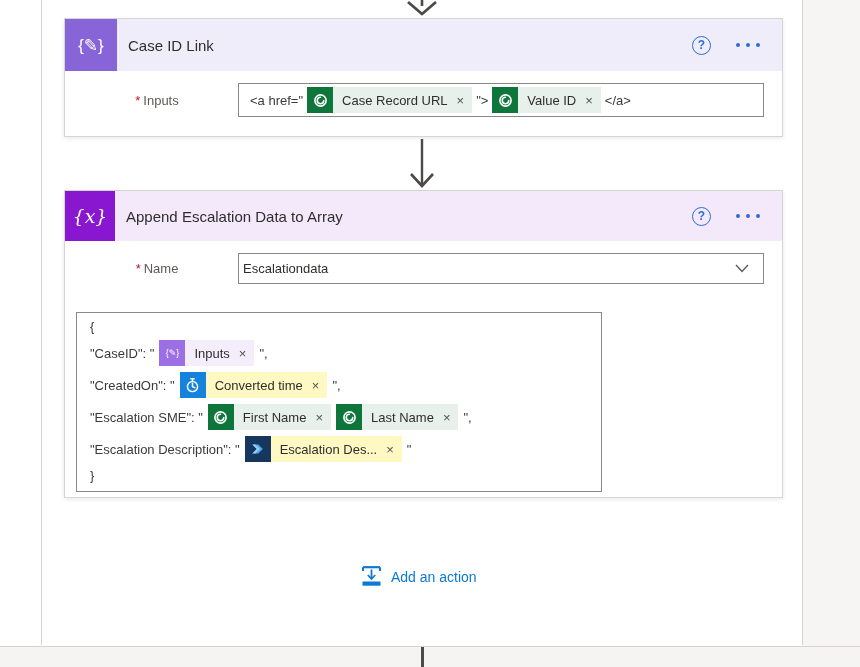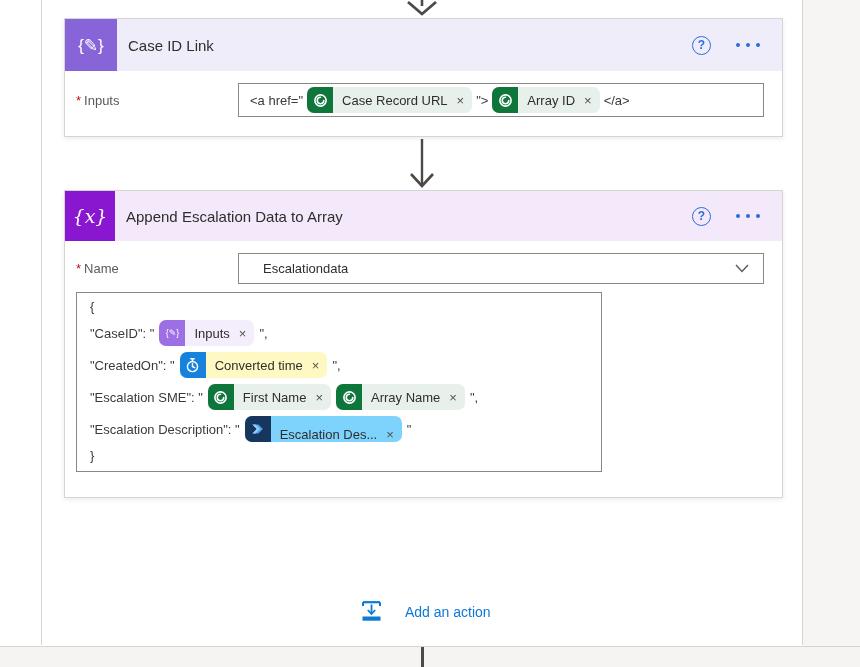--- a/index.html
+++ b/index.html
@@ -37,52 +37,52 @@
   .help-circle {
     width:19px; height:19px; border:1.5px solid #2b6cd9; border-radius:50%;
     color:#2b6cd9; font-size:12px; font-weight:bold; display:flex; align-items:center; justify-content:center; cursor:pointer;
   }
   .dots { display:flex; gap:6px; cursor:pointer; padding:4px 0; }
   .dots i { width:4px; height:4px; border-radius:50%; background:#2b6cd9; }
 
   .card-body { padding:12px 18px 0 11px; }
   .field-row { display:flex; }
   .field-label { width:162px; flex:none; font-size:13px; color:#5c5a58; padding-top:9px; }
-  .field-label.center { padding-top:0; align-self:center; }
+  .field-label.center { padding-top:0; align-self:center;text-align:center; }
   .req { color:#c50f1f; margin-right:3px; }
 
   .input-line {
     width:526px; height:34px; border:1px solid #8a8886; background:#fff;
     display:flex; align-items:center; padding:0 8px 0 11px; gap:4px; font-size:13px; cursor:text;
   }
   .combo {
     width:526px; height:31px; border:1px solid #8a8886; background:#fff;
-    display:flex; align-items:center; padding:0 14px 0 24px; font-size:13px; cursor:pointer;
+    display:flex; align-items:center; padding:0 14px 0 4px; font-size:13px; cursor:pointer;
   }
   .combo .combo-value { flex:1; color:#2f2e2d; }
-  .name-row { margin-bottom:8px; }
+  .name-row { margin-bottom:28px; }
   .value-box {
     width:526px; border:1px solid #8a8886; background:#fff;
     padding:3px 10px 5px 13px; cursor:text;
   }
   .code-row { display:flex; align-items:center; gap:5px; min-height:32px; font-size:13px; color:#3b3a39; white-space:nowrap; }
   .brace-row { min-height:21px; }
 
   
-  .token { display:inline-flex; align-items:center; height:26px; border-radius:7px; overflow:hidden; font-size:13px; color:#2f2e2d; flex:none; cursor:pointer; }
+  .token { display:inline-flex; align-items:center; height:26px; border-radius:0; overflow:hidden; font-size:13px; color:#2f2e2d; flex:none; cursor:pointer; }
   .tk-icon { width:26px; height:26px; flex:none; display:flex; align-items:center; justify-content:center; color:#fff; }
   .tk-label { padding:0 5px 0 9px; }
   .tk-close { padding:0 8px 0 4px; color:#52504e; cursor:pointer; }
   .token.green { background:#e7f0eb; } .token.green .tk-icon { background:#0e753b; }
   .token.purple { background:#f3edfc; } .token.purple .tk-icon { background:#9c6fe4; font-size:9px; }
   .token.blue { background:#fef9c3; } .token.blue .tk-icon { background:#1583dd; }
-  .token.gray { background:#7dd3fc;align-items:flex-end; } .token.gray .tk-icon { background:#17365d; }
-
-  
-  .add-action { position:absolute; left:360px; top:600px; display:flex; align-items:center; gap:22px; cursor:pointer; }
+  .token.gray { background:#fef9c3; } .token.gray .tk-icon { background:#17365d; }
+
+  
+  .add-action { position:absolute; left:360px; top:565px; display:flex; align-items:center; gap:8px; cursor:pointer; }
   .add-action .label { color:#0c79d6; font-size:14px; }
 </style>
 </head>
 <body>
 
 <div class="stage">
 
   <div class="canvas-line-v canvas-line-left"></div>
   <div class="canvas-line-v canvas-line-right"></div>
   <div class="gutter-right"></div>
@@ -127,21 +127,21 @@
           <span>"&gt;</span>
           <span class="token green">
             <span class="tk-icon">
               <svg width="17" height="17" viewBox="0 0 20 20">
                   <g fill="none" stroke="#fff" stroke-width="1.9" stroke-linecap="round">
                     <circle cx="10" cy="10" r="6.6"></circle>
                     <path d="M10 6.2 a3.8 3.8 0 1 0 3.8 3.8"></path>
                   </g>
                 </svg>
             </span>
-            <span class="tk-label">Array ID</span>
+            <span class="tk-label">Value ID</span>
             <span class="tk-close">×</span>
           </span>
           <span>&lt;/a&gt;</span>
         </div>
       </div>
     </div>
   </div>
 
   <svg class="arrow-svg" style="left:404px;top:138px;" width="36" height="52">
     <path d="M18,1 V46" stroke="#4c4a48" stroke-width="2.4" fill="none"></path>
@@ -224,21 +224,21 @@
             </span>
             <span class="token green">
               <span class="tk-icon">
                 <svg width="17" height="17" viewBox="0 0 20 20">
                     <g fill="none" stroke="#fff" stroke-width="1.9" stroke-linecap="round">
                       <circle cx="10" cy="10" r="6.6"></circle>
                       <path d="M10 6.2 a3.8 3.8 0 1 0 3.8 3.8"></path>
                     </g>
                   </svg>
               </span>
-              <span class="tk-label">Array Name</span>
+              <span class="tk-label">Last Name</span>
               <span class="tk-close">×</span>
             </span>
             <span>",</span>
           </div>
           <div class="code-row">
             <span>"Escalation Description": "</span>
             <span class="token gray">
               <span class="tk-icon">
                 <svg width="16" height="16" viewBox="0 0 20 20">
                     <path d="M3,4.5 H10.5 L16,10 L10.5,15.5 H3 L8.5,10 Z" fill="#4da3e8"></path>

